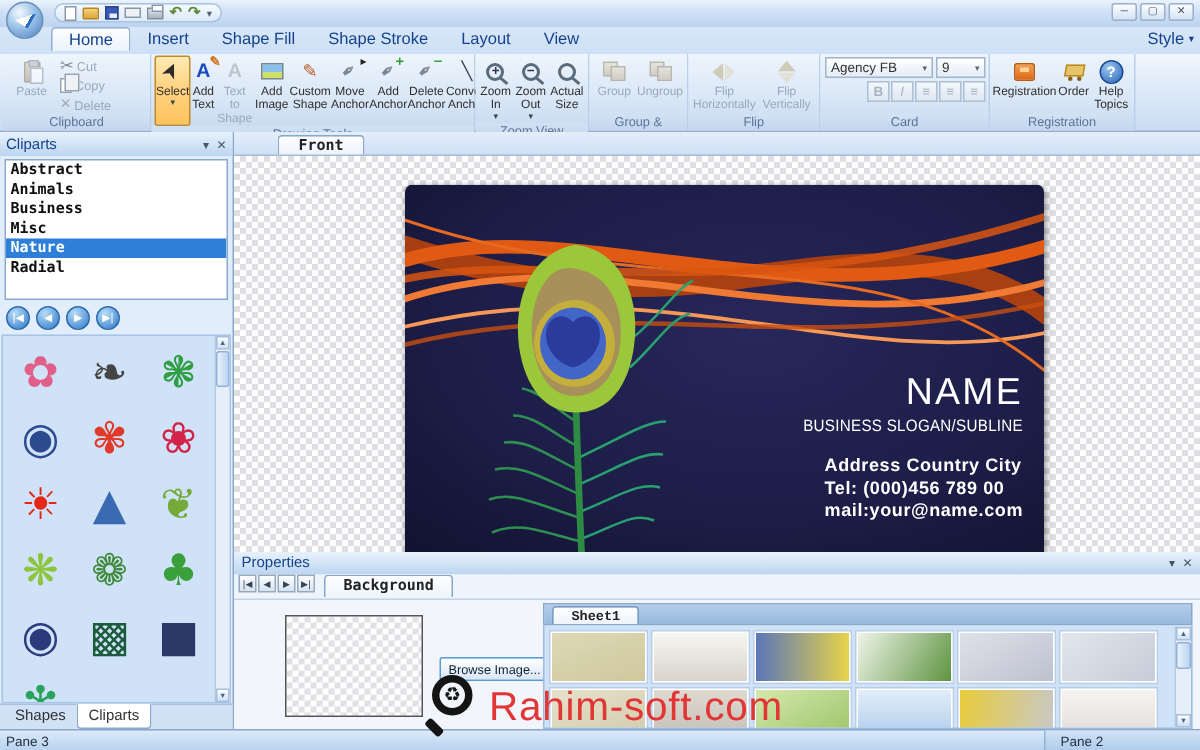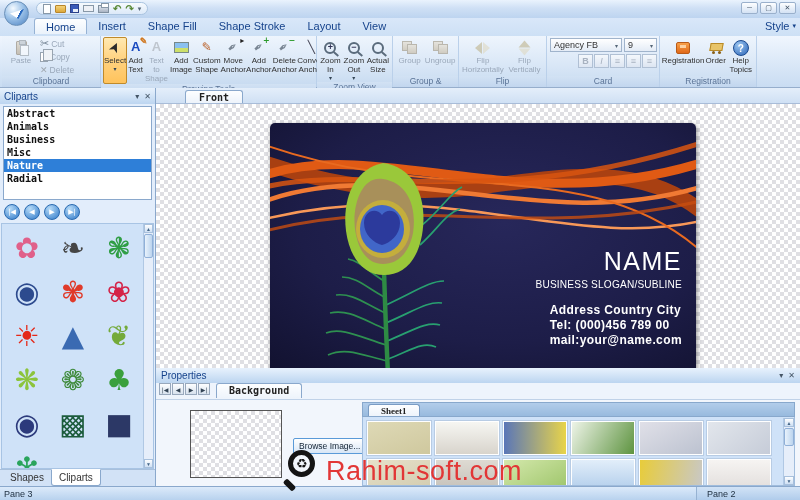--- a/index.html
+++ b/index.html
@@ -133,21 +133,21 @@
   .props{position:absolute;left:156px;top:368px;right:0;bottom:14px;background:#eef4fc;}
   .propshead{height:15px;display:flex;align-items:center;justify-content:space-between;background:linear-gradient(#e8f2fd,#bcd5f0);font-size:10px;color:#15428b;padding:0 5px;}
   .proptabrow{height:16px;display:flex;align-items:flex-start;gap:1px;padding-left:3px;background:#eef4fc;}
   .pnav{width:12px;height:12px;border:1px solid #98a8bc;background:linear-gradient(#fdfeff,#d8e2ee);font-size:6px;color:#345;text-align:center;line-height:11px;font-family:"DejaVu Sans",sans-serif;}
   .proptab{margin-left:5px;background:linear-gradient(#fdfeff,#eef4fb);border:1px solid #8aa8cc;border-bottom:none;border-radius:3px 3px 0 0;padding:1px 12px 2px;font-family:"DejaVu Sans Mono",monospace;font-weight:bold;font-size:10px;color:#222;}
   .propbody{position:absolute;top:31px;left:0;right:0;bottom:0;border-top:1px solid #c0d2e8;background:#f2f6fc;}
   .preview{position:absolute;left:34px;top:10px;width:92px;height:68px;border:1px solid #555;}
   .browsebtn{position:absolute;left:137px;top:38px;height:16px;padding:0 5px;font-size:8.5px;color:#123;border:1px solid #5a9ad8;border-radius:2px;background:linear-gradient(#fff,#d8e6f6);line-height:14px;}
   .gallery{position:absolute;left:206px;top:2px;right:5px;bottom:0;}
   .sheetrow{height:15px;background:linear-gradient(#b2cdea,#98bade);border:1px solid #88a8cc;display:flex;align-items:flex-end;padding-left:5px;}
-  .sheettab{background:linear-gradient(#fdfeff,#eef4fb);border:1px solid #7a9cc4;border-bottom:none;border-radius:3px 3px 0 0;padding:1px 12px 0;font-family:Liberation Serif, serif;font-weight:bold;font-size:9px;color:#222;}
+  .sheettab{background:linear-gradient(#fdfeff,#eef4fb);border:1px solid #7a9cc4;border-bottom:none;border-radius:3px 3px 0 0;padding:1px 12px 0;font-family:Liberation Mono, monospace;font-weight:bold;font-size:9px;color:#222;}
   .thumbs{position:absolute;top:15px;left:0;right:0;bottom:0;background:#cfe2f8;border:1px solid #a0bcdc;border-top:none;display:flex;flex-wrap:wrap;gap:4px;padding:4px 16px 0 4px;overflow:hidden;}
   .thumb{width:64px;height:34px;border:1px solid #fff;box-shadow:0 0 0 1px #b8cce4;}
   .gscroll{position:absolute;right:1px;top:16px;bottom:1px;width:11px;background:#e6eefa;border-left:1px solid #b0c8e4;}
   .gscroll .arr{position:absolute;left:0;right:0;height:9px;font-size:5px;text-align:center;color:#468;line-height:9px;background:linear-gradient(#fdfeff,#cfe0f4);border:1px solid #a8c0dc;}
   .gscroll .arr.up{top:0;}
   .gscroll .arr.dn{bottom:0;}
   .gscroll .thumbbar{position:absolute;left:0;top:10px;width:10px;height:18px;background:linear-gradient(90deg,#e8f2fc,#bcd4ee);border:1px solid #90b0d8;border-radius:2px;}
 
   
   .statusbar{position:absolute;left:0;right:0;bottom:0;height:14px;background:linear-gradient(#dceafa,#b8d2ee);border-top:1px solid #8aa8cc;font-size:9px;color:#234;}

